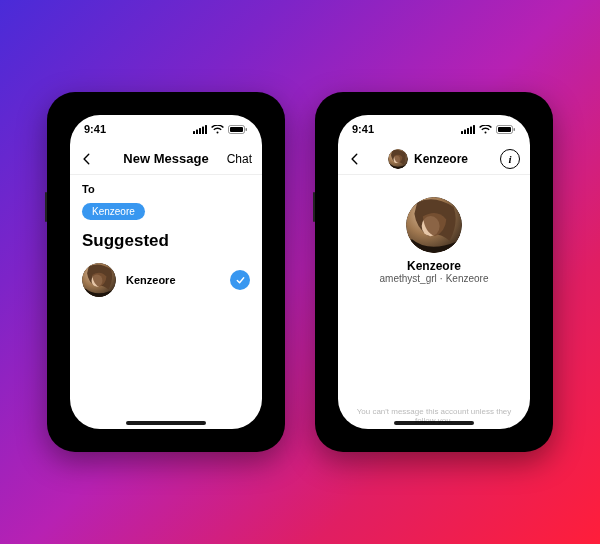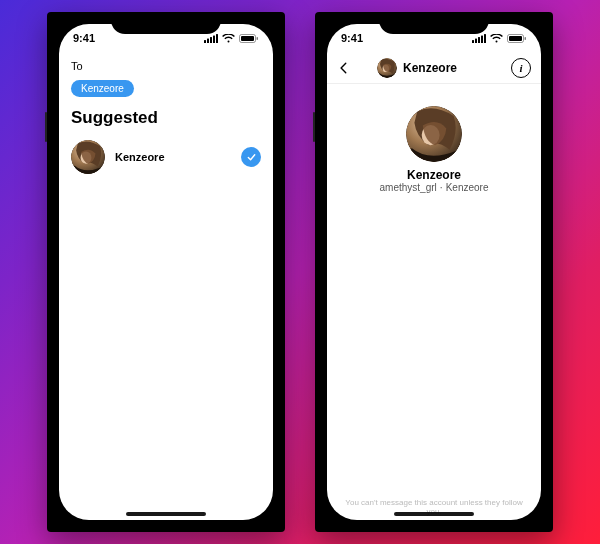--- a/index.html
+++ b/index.html
@@ -3,22 +3,22 @@
 <meta charset="utf-8">
 <style>
   * { box-sizing: border-box; margin: 0; padding: 0; }
   html, body { width: 600px; height: 544px; overflow: hidden; font-family: -apple-system, "Helvetica Neue", Arial, sans-serif; }
   .bg {
     width: 600px; height: 544px;
     background: linear-gradient(135deg, #4a2bd8 0%, #7d24c8 25%, #b721b3 50%, #e01e63 75%, #ff1e3a 100%);
     display: flex; align-items: center; justify-content: center; gap: 30px;
   }
   .phone {
-    width: 238px; height: 520px;
-    background: #000; border-radius: 4px; padding: 12px; position: relative;
+    width: 238px; height: 360px;
+    background: #000; border-radius: 28px; padding: 23px; position: relative;
     box-shadow: 0 10px 30px rgba(0,0,0,.4);
   }
   .phone::before { 
     content:""; position:absolute; left:-2px; top:100px; width:2px; height:30px; background:#222; border-radius:2px;
   }
   .screen {
     width: 100%; height: 100%; background:#fff; border-radius: 30px; overflow: hidden; position: relative;
     display:flex; flex-direction:column;
   }
   .notch {
@@ -37,21 +37,21 @@
     border-bottom: 0.5px solid #eee;
   }
   .nav-left { width:40px; display:flex; align-items:center; }
   .nav-right { width:40px; display:flex; align-items:center; justify-content:flex-end; font-size:12px; font-weight:500; }
   .nav-title { font-size:13px; font-weight:700; flex:1; text-align:center; }
   .nav-title.left { text-align:left; font-size:12px; }
   .nav-profile { display:flex; align-items:center; gap:6px; flex:1; }
   .mini-avatar { width:20px; height:20px; border-radius:50%; overflow:hidden; }
   .mini-avatar svg { width:100%; height:100%; display:block; }
   .content { flex:1; overflow:hidden; position:relative; display:flex; flex-direction:column; }
-  .to-row { padding: 8px 12px 6px; font-size:11px; font-weight:400; display:flex; align-items:flex-end; gap:8px; }
+  .to-row { padding: 8px 12px 6px; font-size:11px; font-weight:700; display:flex; align-items:flex-end; gap:8px; }
   .pill { background:#3897f0; color:#fff; font-size:10px; font-weight:500; padding:3px 10px; border-radius:12px; }
   .section-head { padding: 6px 12px; font-size:17px; font-weight:700; }
   .row {
     display:flex; align-items:center; padding: 6px 12px; gap:10px;
   }
   .avatar { width:34px; height:34px; border-radius:50%; overflow:hidden; flex-shrink:0; }
   .avatar svg, .avatar-lg svg { width:100%; height:100%; display:block; }
   .row-text { flex:1; display:flex; flex-direction:column; line-height:1.1; }
   .row-name { font-size:11px; font-weight:600; color:#000; }
   .row-sub { font-size:10px; color:#8e8e8e; }
@@ -124,20 +124,29 @@
           <span class="battery">
             <svg width="20" height="9" viewBox="0 0 20 9">
                 <rect x="0.5" y="0.5" width="16" height="8" rx="2" fill="none" stroke="#000" stroke-opacity="0.4"></rect>
                 <rect x="2" y="2" width="13" height="5" rx="1" fill="#000"></rect>
                 <rect x="17.5" y="3" width="1.5" height="3" rx="0.75" fill="#000" fill-opacity="0.5"></rect>
               </svg>
           </span>
         </span>
       </div>
 
+      <div class="navbar">
+        <div class="nav-left">
+          <svg width="14" height="14" viewBox="0 0 24 24">
+              <path d="M15 4l-8 8 8 8" fill="none" stroke="#000" stroke-width="2.4" stroke-linecap="round" stroke-linejoin="round"></path>
+            </svg>
+        </div>
+        <div class="nav-title">New Message</div>
+        <div class="nav-right">Chat</div>
+      </div>
 
       <div class="content">
         <div class="to-row">
           <span>To</span>
         </div>
         <div style="padding:0 12px 6px;">
           <span class="pill">Kenzeore</span>
         </div>
         <div class="section-head">Suggested</div>
 

